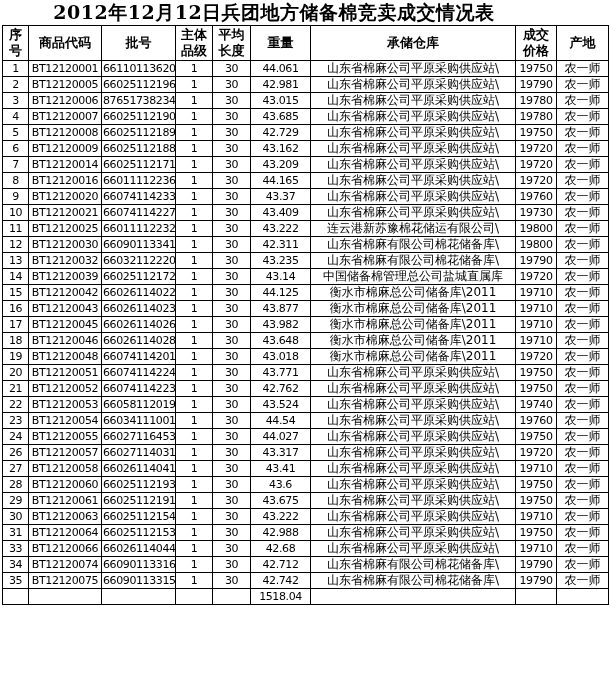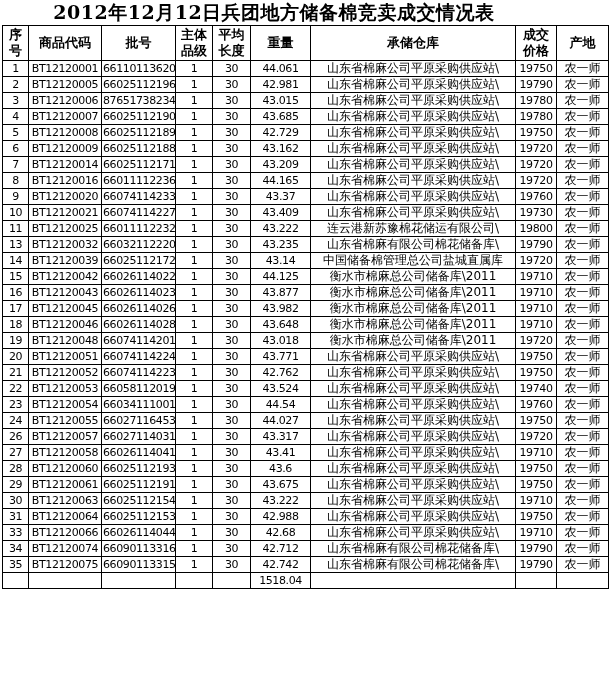--- a/index.html
+++ b/index.html
@@ -210,20 +210,31 @@
     <td class="code num">BT12120025</td>
     <td class="batch num">66011112232</td>
     <td class="grade num">1</td>
     <td class="len num">30</td>
     <td class="weight num">43.222</td>
     <td class="wh">连云港新苏豫棉花储运有限公司\</td>
     <td class="price num">19800</td>
     <td class="origin">农一师</td>
   </tr>
 
+  <tr>
+    <td class="seq num">12</td>
+    <td class="code num">BT12120030</td>
+    <td class="batch num">66090113341</td>
+    <td class="grade num">1</td>
+    <td class="len num">30</td>
+    <td class="weight num">42.311</td>
+    <td class="wh">山东省棉麻有限公司棉花储备库\</td>
+    <td class="price num">19800</td>
+    <td class="origin">农一师</td>
+  </tr>
 
   <tr>
     <td class="seq num">13</td>
     <td class="code num">BT12120032</td>
     <td class="batch num">66032112220</td>
     <td class="grade num">1</td>
     <td class="len num">30</td>
     <td class="weight num">43.235</td>
     <td class="wh">山东省棉麻有限公司棉花储备库\</td>
     <td class="price num">19790</td>

